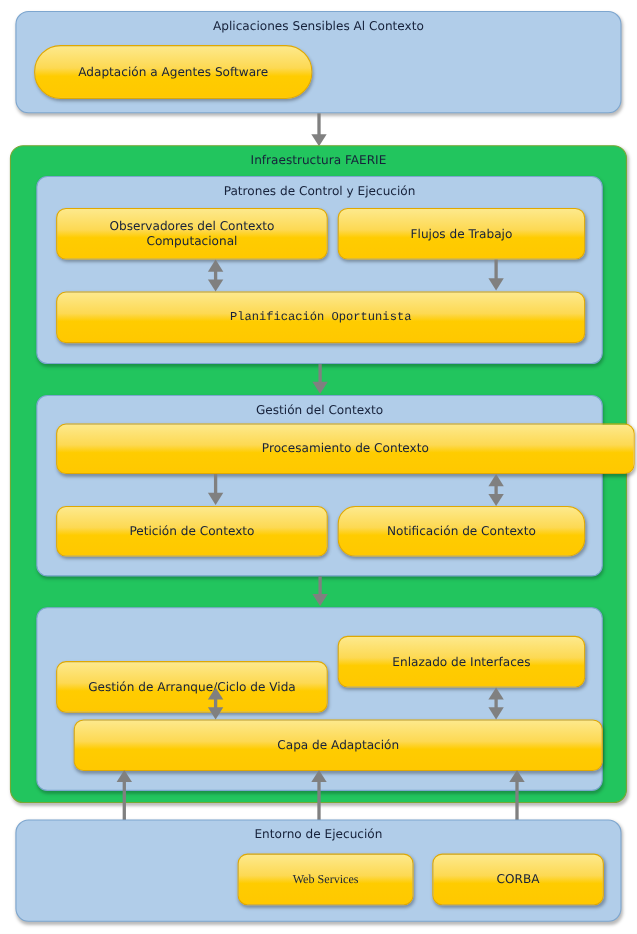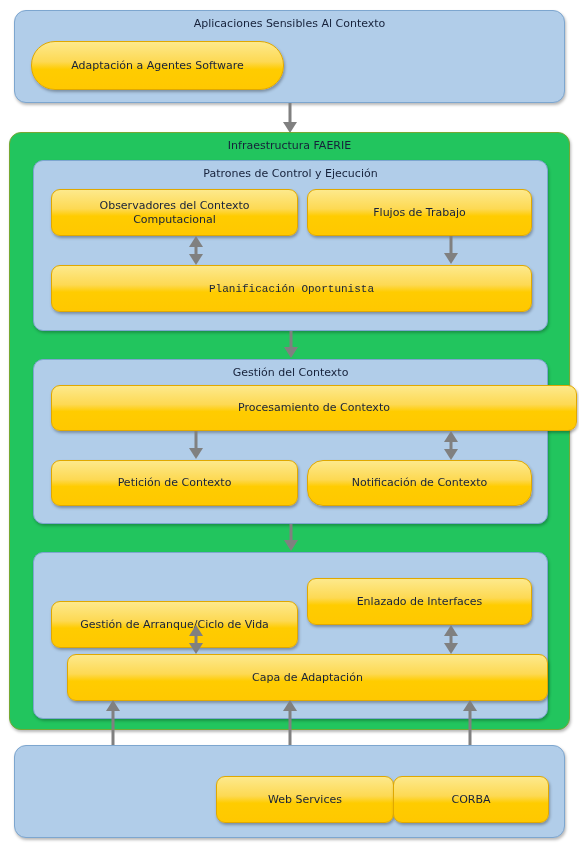--- a/index.html
+++ b/index.html
@@ -170,18 +170,19 @@
   <div class="head down" style="top:67px;"></div>
 </div>
 
 <div class="arrow" style="left:463px;top:700px;width:14px;height:78px;">
   <div class="head up" style="top:0;"></div>
   <div class="stem" style="top:10px;height:58px;"></div>
   <div class="head down" style="top:67px;"></div>
 </div>
 
 <div class="panel blue-outer" style="left:14px;top:745px;width:551px;height:93px;">
+  <div class="panel-title">Entorno de Ejecución</div>
 
 
-  <div class="ybox" style="left:201px;top:30px;width:178px;height:47px;">Web Services</div>
+  <div class="ybox" style="left:201px;top:30px;width:160px;height:47px;font-family:Liberation Serif, serif;">Web Services</div>
 
   <div class="ybox" style="left:378px;top:30px;width:156px;height:47px;">CORBA</div>
 </div>
 
 </body></html>

